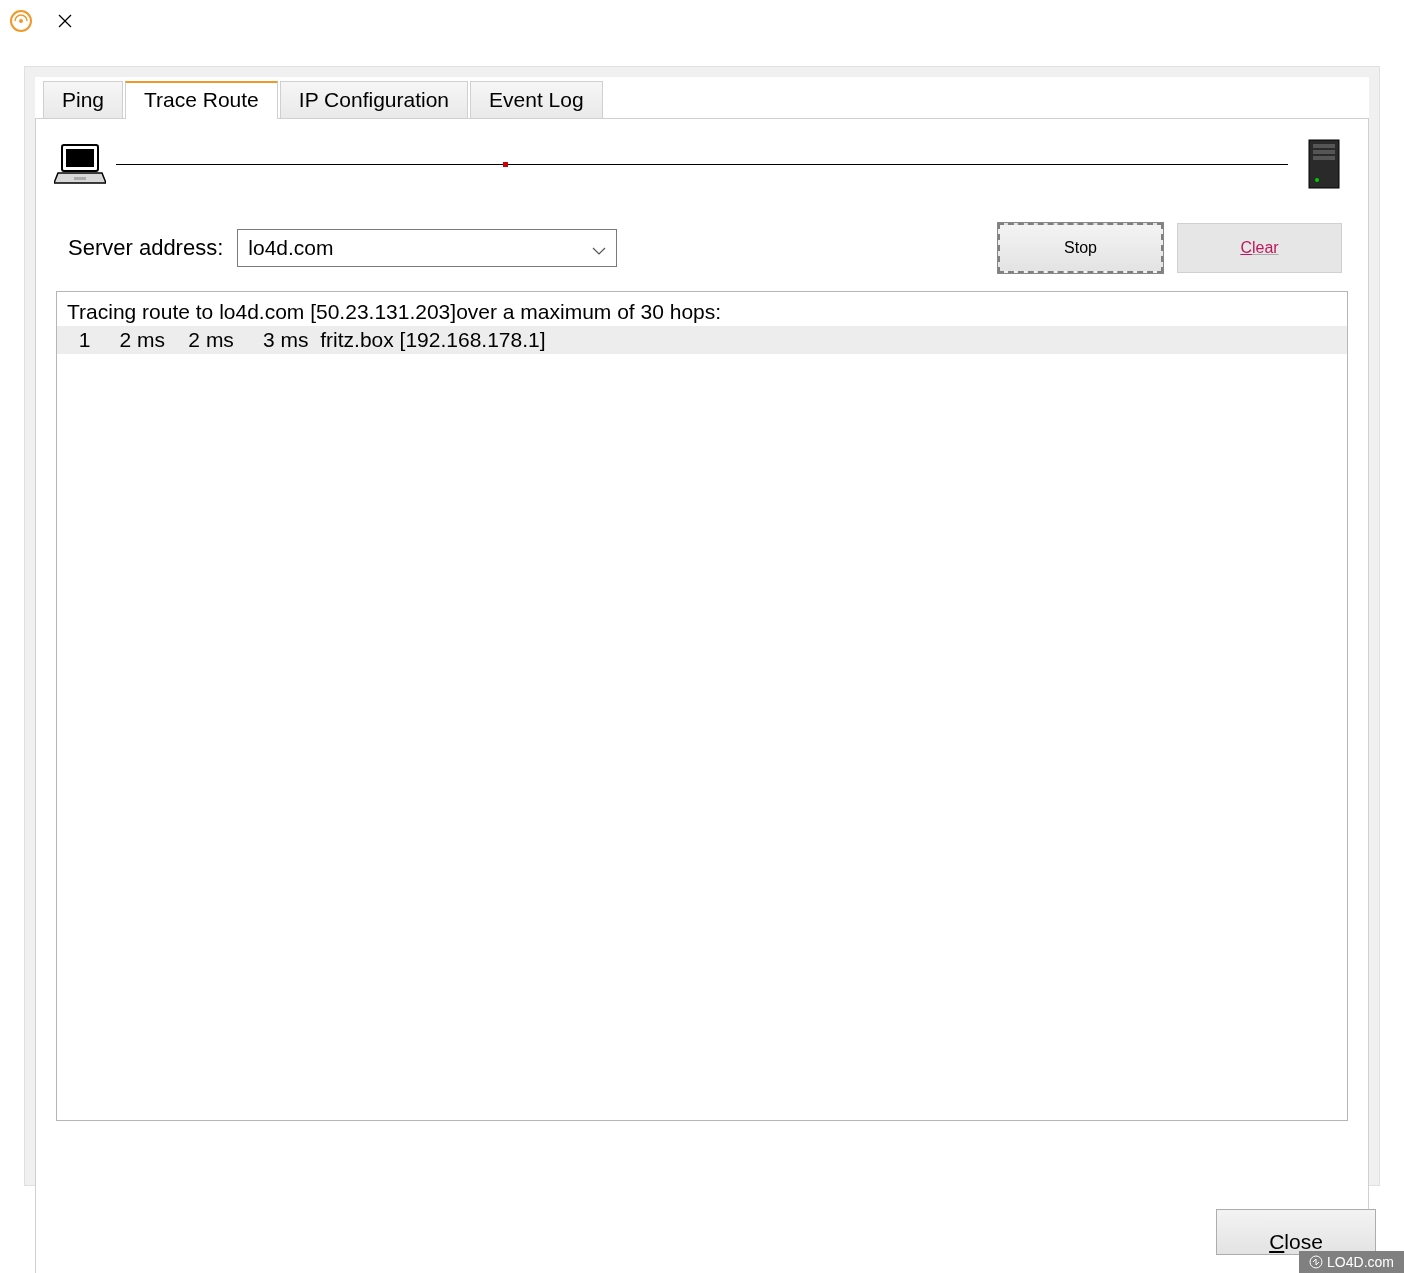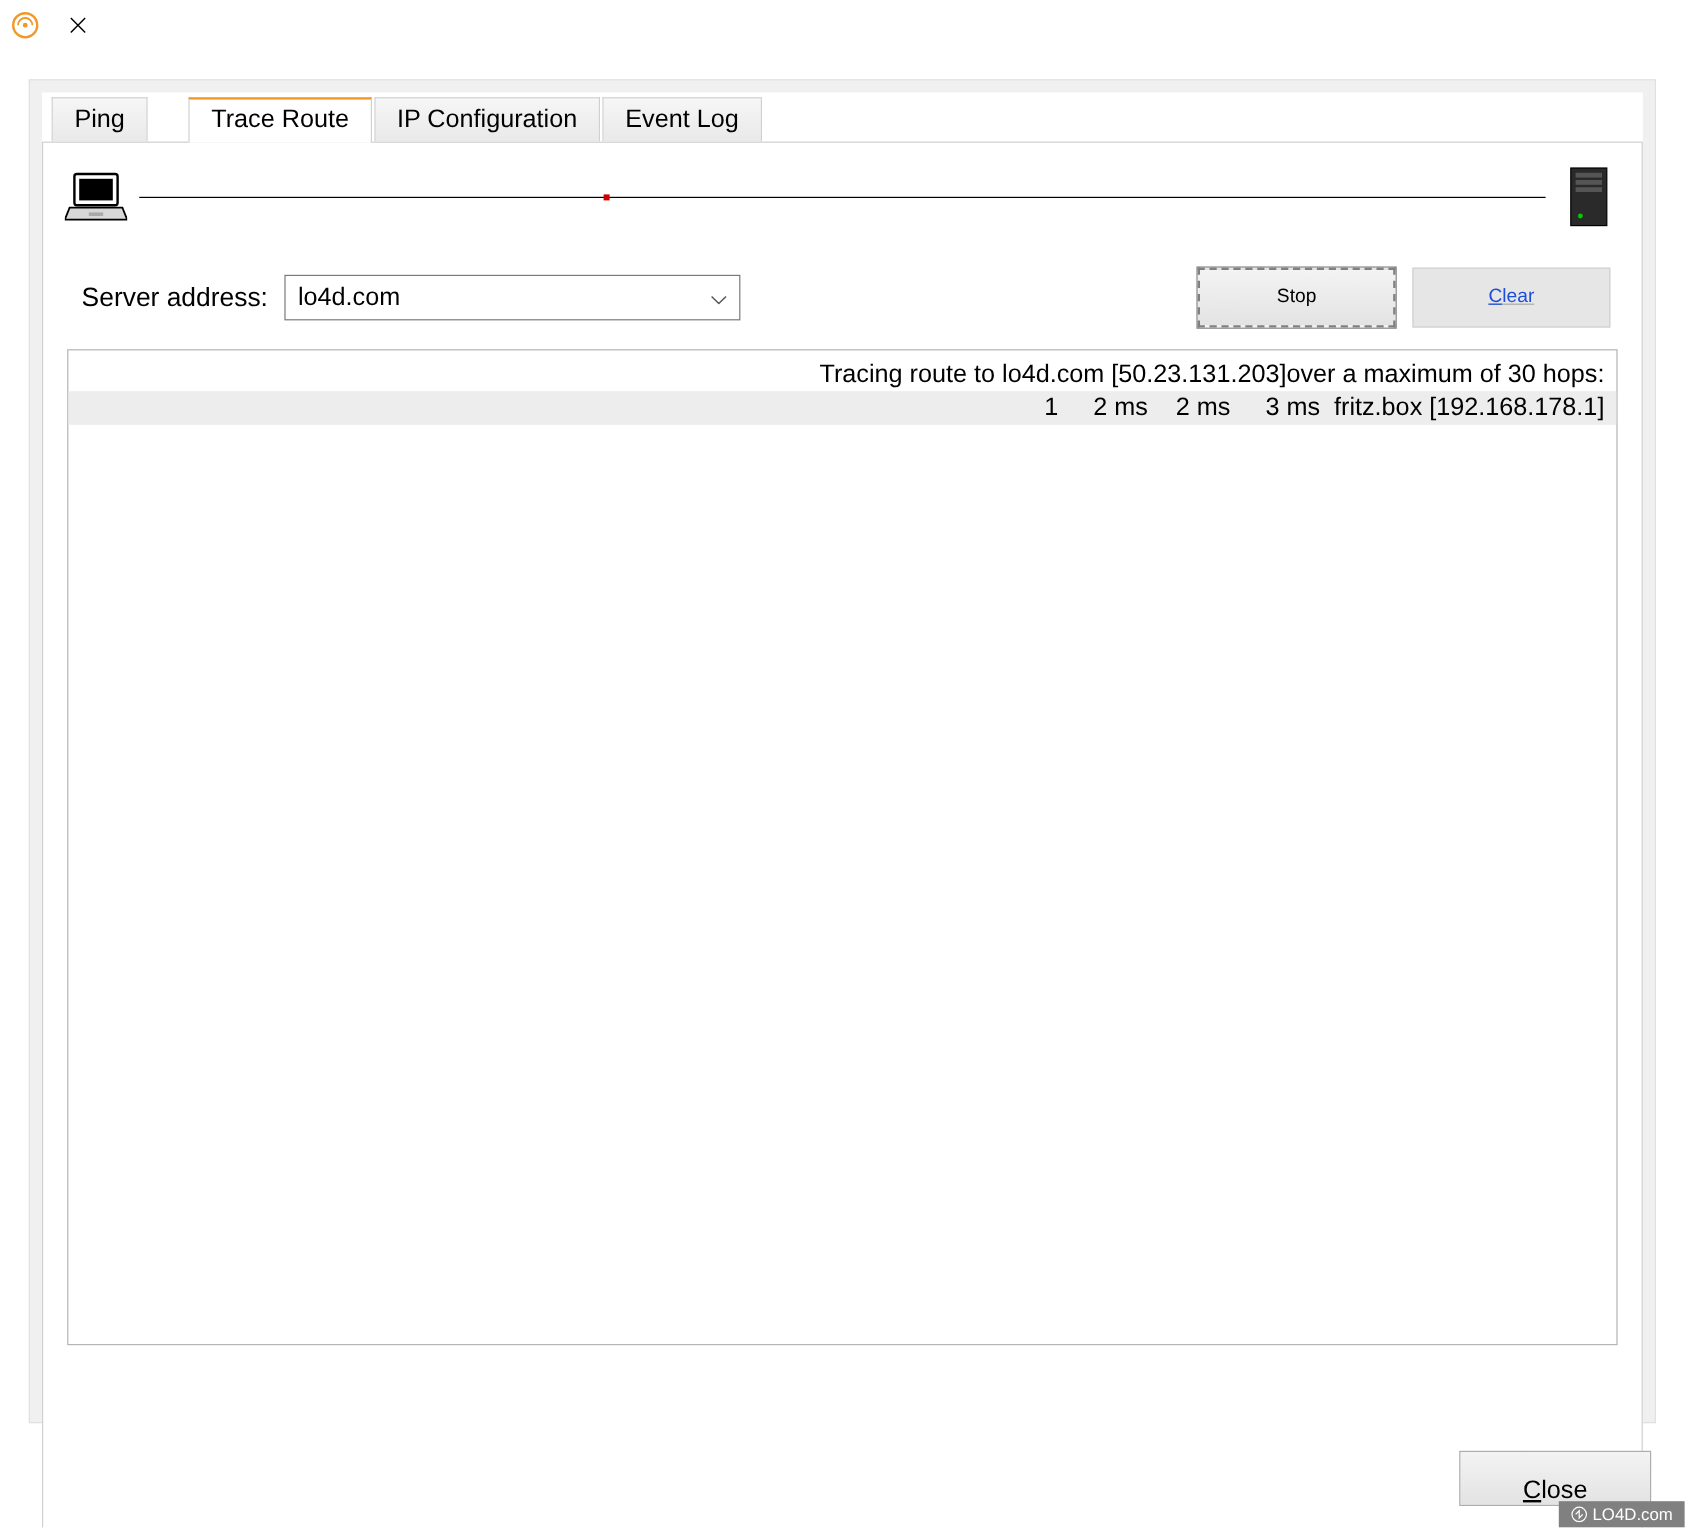--- a/index.html
+++ b/index.html
@@ -42,21 +42,20 @@
       font-size: 20px;
       cursor: pointer;
     }
     .container {
       margin: 24px 24px 0 24px;
       background: #f0f0f0;
       border: 1px solid #e0e0e0;
       padding: 10px;
       height: 1120px;
       position: relative;
-      text-align: right;
     }
     .tabs {
       display: flex;
       background: #fff;
       padding-top: 4px;
       padding-left: 8px;
     }
     .tab {
       background: linear-gradient(#f6f6f6, #e9e9e9);
       border: 1px solid #d0d0d0;
@@ -66,21 +65,20 @@
       cursor: pointer;
       margin-right: 2px;
       position: relative;
     }
     .tab.active {
       background: #fff;
       border-top: 2px solid #f29829;
       padding-top: 5px;
       z-index: 2;
       margin-bottom: -1px;
-      margin-left: 32px;
     }
     .tab-panel {
       background: #fff;
       border: 1px solid #d0d0d0;
       height: 1232px;
       padding: 10px 16px;
       position: relative;
     }
     .path-row {
       display: flex;
@@ -147,21 +145,21 @@
       cursor: pointer;
       display: flex;
       align-items: center;
       justify-content: center;
     }
     .btn.focused {
       border: 2px dashed #808080;
       outline: 1px solid #888;
     }
     .btn.disabled {
-      color: #1d4ed8;
+      color: #be185d;
       background: #e6e6e6;
       border: 1px solid #d0d0d0;
       cursor: default;
     }
     .spacer { flex: 1; }
     .output {
       border: 1px solid #b5b5b5;
       background: #fff;
       height: 830px;
       margin: 0 4px;

